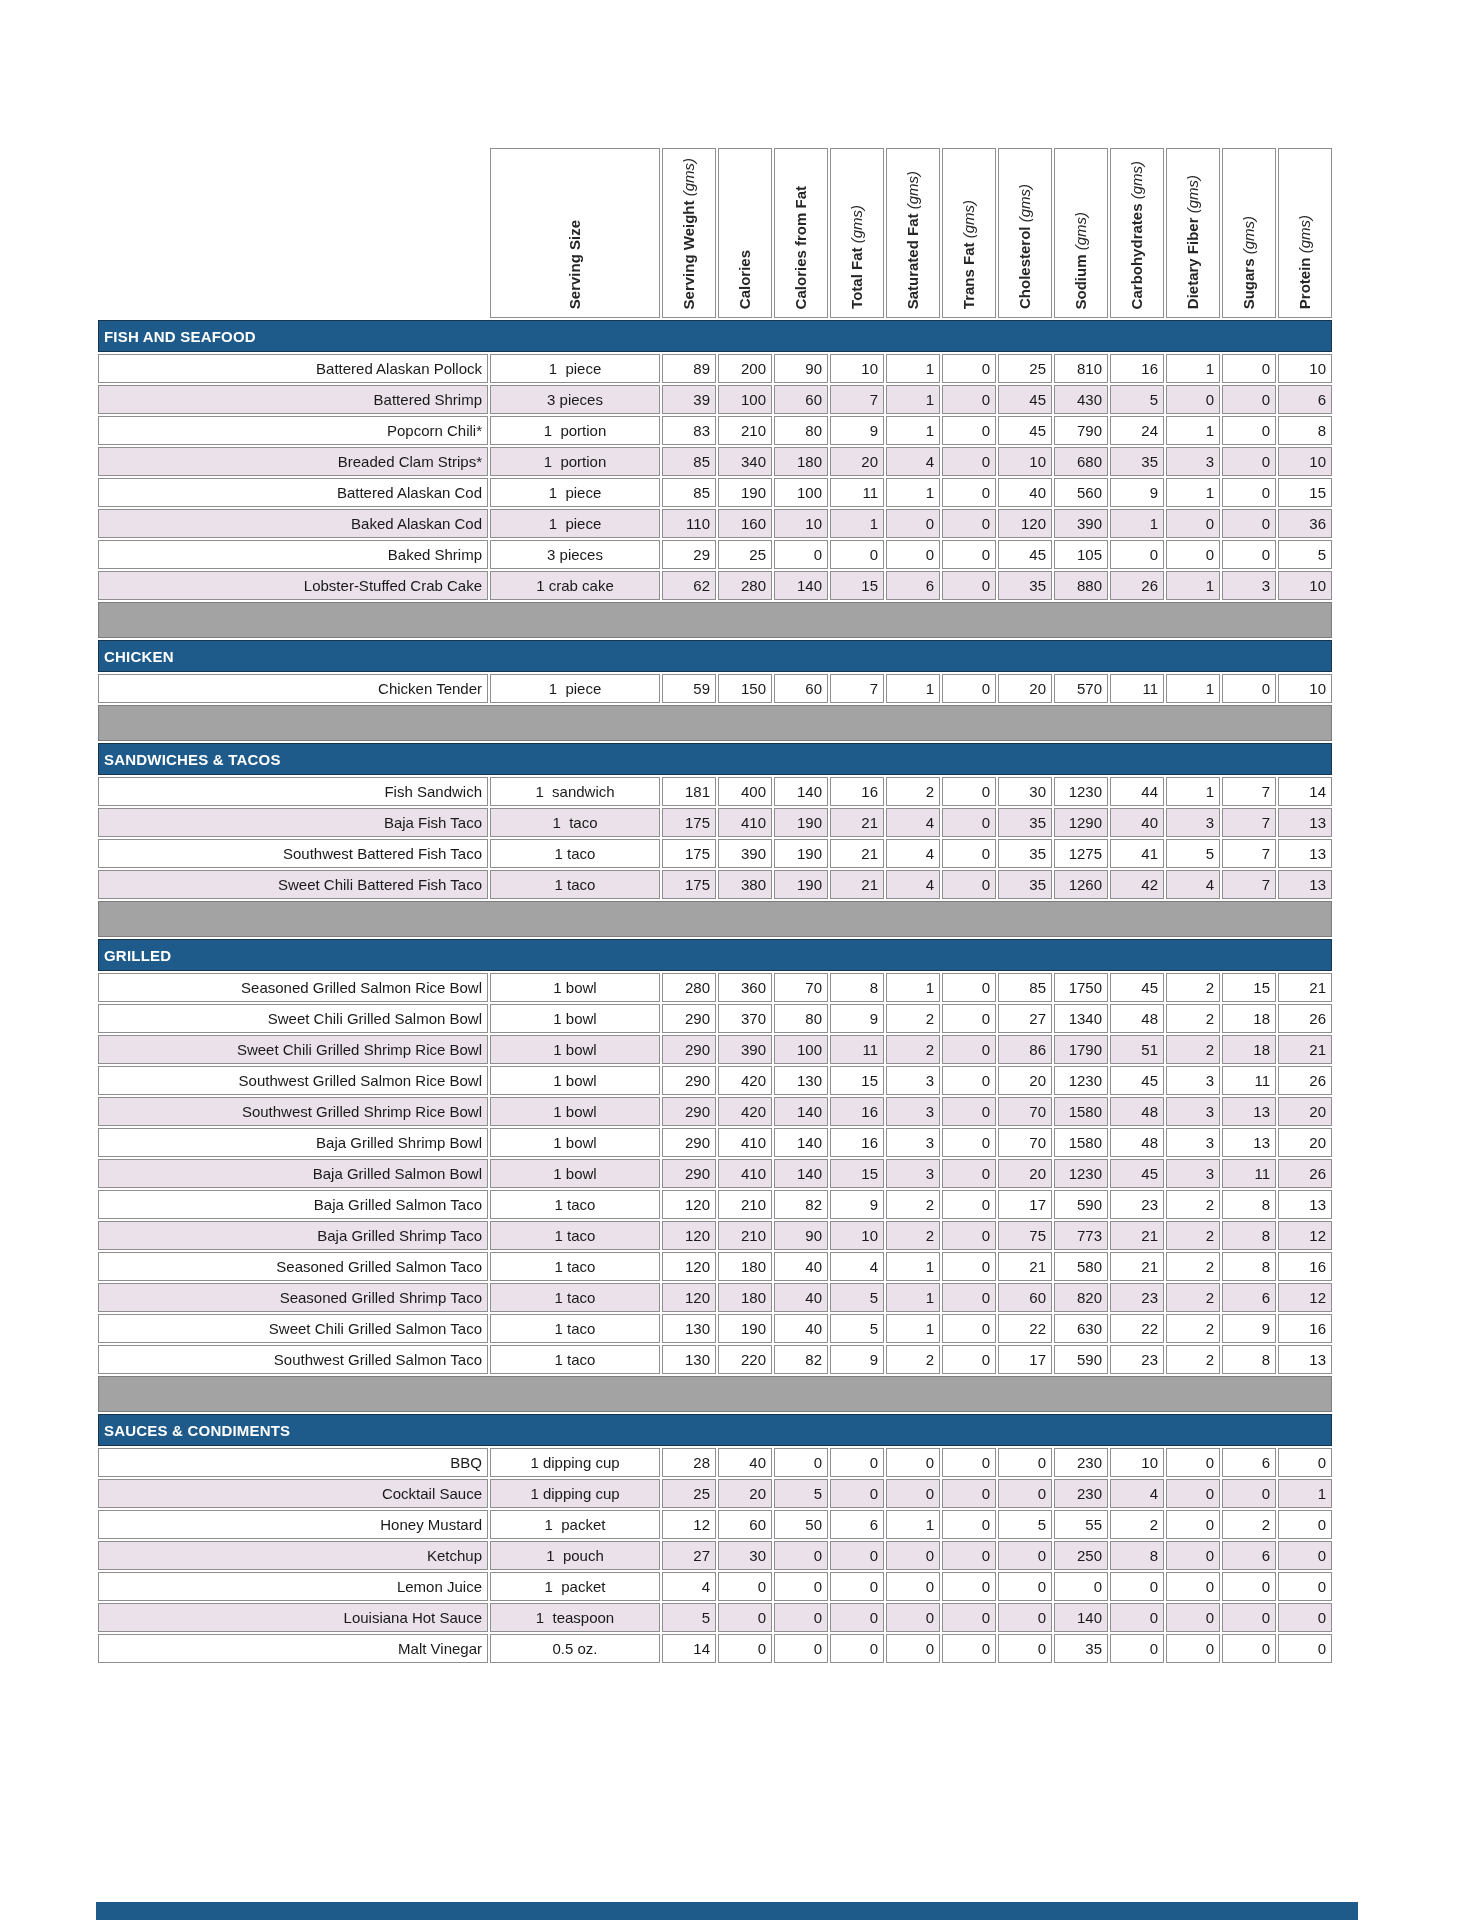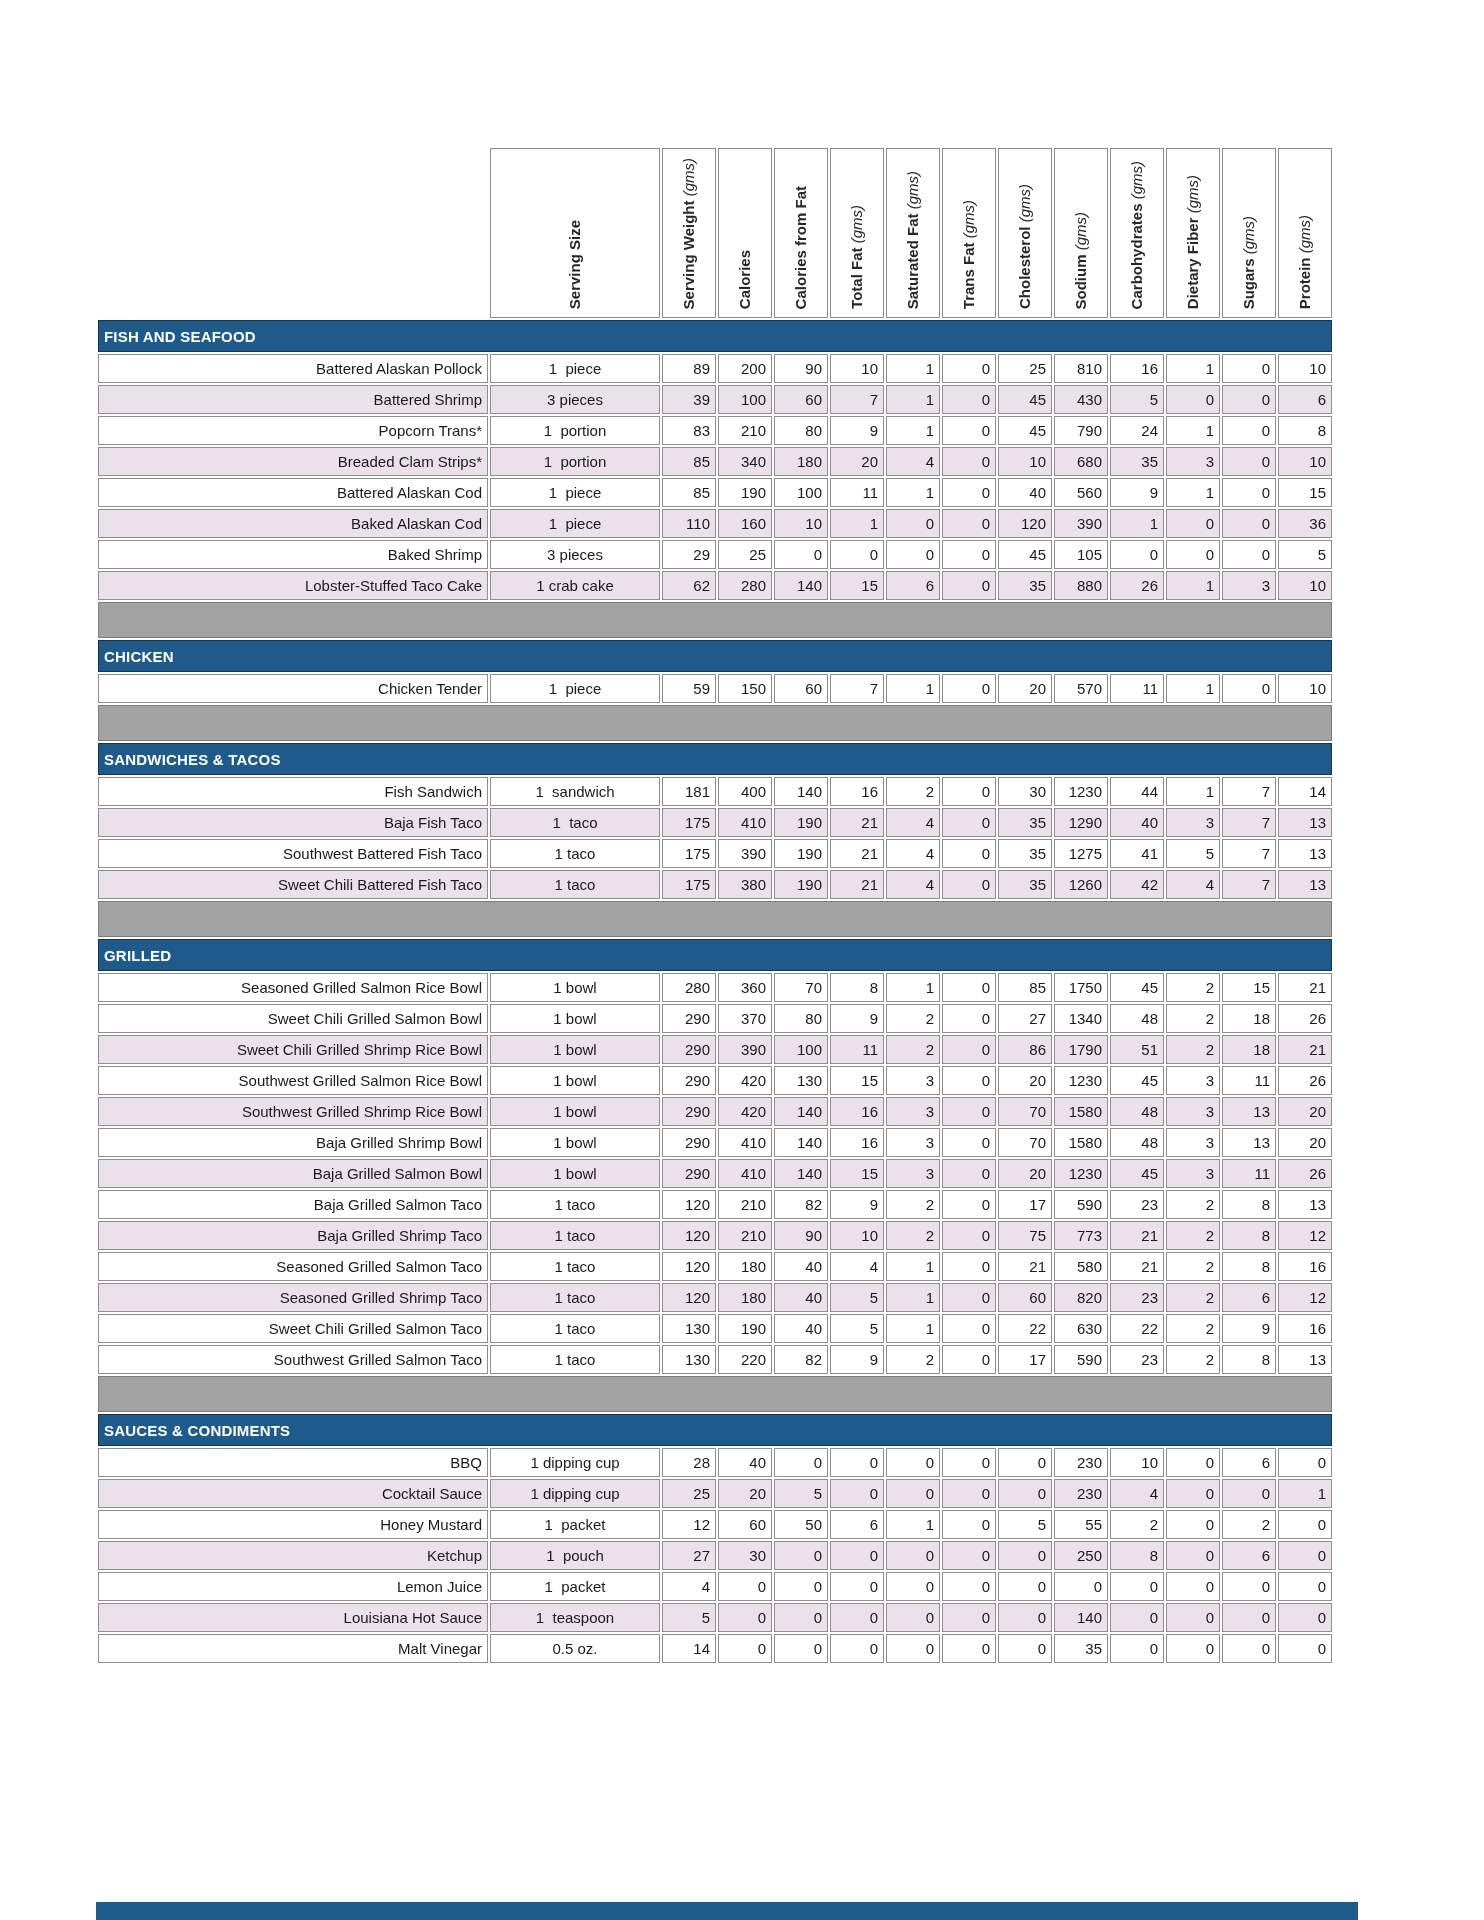--- a/index.html
+++ b/index.html
@@ -186,21 +186,21 @@
             <td class="num">1</td>
             <td class="num">0</td>
             <td class="num">45</td>
             <td class="num">430</td>
             <td class="num">5</td>
             <td class="num">0</td>
             <td class="num">0</td>
             <td class="num">6</td>
           </tr>
           <tr class="data">
-            <td class="item">Popcorn Trans*</td>
+            <td class="item">Popcorn Chili*</td>
             <td class="serv">1  portion</td>
             <td class="num">83</td>
             <td class="num">210</td>
             <td class="num">80</td>
             <td class="num">9</td>
             <td class="num">1</td>
             <td class="num">0</td>
             <td class="num">45</td>
             <td class="num">790</td>
             <td class="num">24</td>
@@ -266,21 +266,21 @@
             <td class="num">0</td>
             <td class="num">0</td>
             <td class="num">45</td>
             <td class="num">105</td>
             <td class="num">0</td>
             <td class="num">0</td>
             <td class="num">0</td>
             <td class="num">5</td>
           </tr>
           <tr class="data alt">
-            <td class="item">Lobster-Stuffed Taco Cake</td>
+            <td class="item">Lobster-Stuffed Crab Cake</td>
             <td class="serv">1 crab cake</td>
             <td class="num">62</td>
             <td class="num">280</td>
             <td class="num">140</td>
             <td class="num">15</td>
             <td class="num">6</td>
             <td class="num">0</td>
             <td class="num">35</td>
             <td class="num">880</td>
             <td class="num">26</td>

